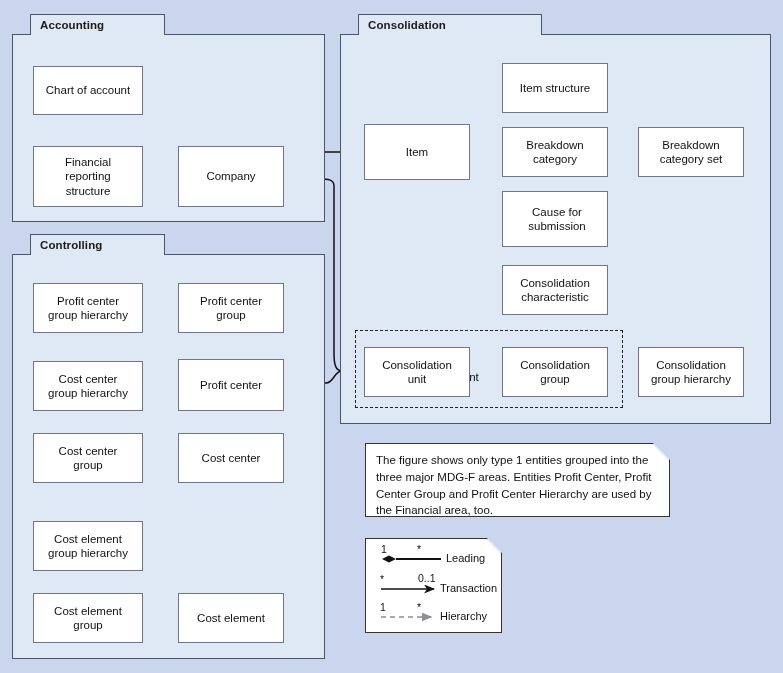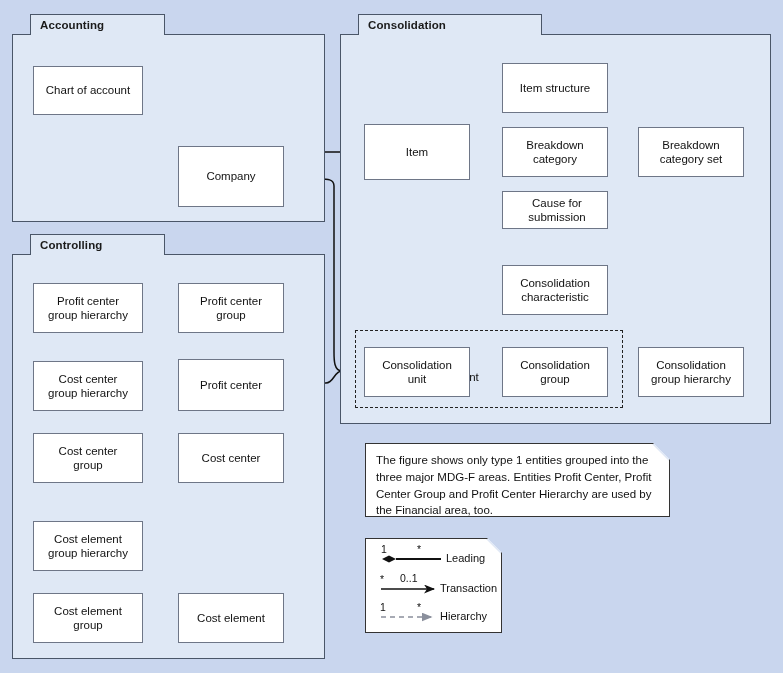--- a/index.html
+++ b/index.html
@@ -201,20 +201,25 @@
 
       <path d="M60,290 C36,290 31,276 43,272 C56,268 65,272 65,281" stroke="#8a8f9c" stroke-width="1.4" stroke-dasharray="5,4" marker-end="url(#arrGray)"></path>
       <path d="M60,368 C36,368 31,354 43,350 C56,346 65,350 65,359" stroke="#8a8f9c" stroke-width="1.4" stroke-dasharray="5,4" marker-end="url(#arrGray)"></path>
       <path d="M60,528 C36,528 31,514 43,510 C56,506 65,510 65,519" stroke="#8a8f9c" stroke-width="1.4" stroke-dasharray="5,4" marker-end="url(#arrGray)"></path>
     </g>
   </svg>
 
   <div class="ent" style="left:33px;top:66px;width:110px;height:49px;">
     <span class="lbl-text">Chart of account</span>
     </div>
+  <div class="ent" style="left:33px;top:146px;width:110px;height:61px;">
+    <span class="lbl-text">Financial
+reporting
+structure</span>
+    </div>
   <div class="ent" style="left:178px;top:146px;width:106px;height:61px;">
     <span class="lbl-text">Company</span>
     </div>
 
   <div class="ent" style="left:33px;top:283px;width:110px;height:50px;">
     <span class="lbl-text">Profit center
 group hierarchy</span>
     </div>
   <div class="ent" style="left:178px;top:283px;width:106px;height:50px;">
     <span class="lbl-text">Profit center
@@ -253,21 +258,21 @@
     <span class="lbl-text">Item structure</span>
     </div>
   <div class="ent" style="left:502px;top:127px;width:106px;height:50px;">
     <span class="lbl-text">Breakdown
 category</span>
     </div>
   <div class="ent" style="left:638px;top:127px;width:106px;height:50px;">
     <span class="lbl-text">Breakdown
 category set</span>
     </div>
-  <div class="ent" style="left:502px;top:191px;width:106px;height:38px;padding-left:7px;">
+  <div class="ent" style="left:502px;top:191px;width:106px;height:56px;padding-left:7px;">
     <span class="lbl-text">Cause for
 submission</span>
     </div>
   <div class="ent" style="left:502px;top:265px;width:106px;height:50px;">
     <span class="lbl-text">Consolidation
 characteristic</span>
     </div>
   <div class="ent" style="left:364px;top:347px;width:106px;height:50px;">
     <span class="lbl-text">Consolidation
 unit</span>
@@ -307,21 +312,21 @@
           <path d="M0,0 L11,4.5 L0,9 Z" fill="#8a8f9c"></path>
         </marker>
       </defs>
     </svg>
 
     <span class="mult" style="left:15px;top:4px;">1</span>
     <span class="mult" style="left:51px;top:4px;">*</span>
     <span class="row" style="left:80px;top:13px;">Leading</span>
 
     <span class="mult" style="left:14px;top:34px;">*</span>
-    <span class="mult" style="left:26px;top:33px;padding-left:8px;">0..1</span>
+    <span class="mult" style="left:44px;top:33px;padding-left:8px;">0..1</span>
     <span class="row" style="left:74px;top:43px;">Transaction</span>
 
     <span class="mult" style="left:14px;top:62px;">1</span>
     <span class="mult" style="left:51px;top:62px;">*</span>
     <span class="row" style="left:74px;top:71px;">Hierarchy</span>
   </div>
 
 </div>
 
 </body></html>

